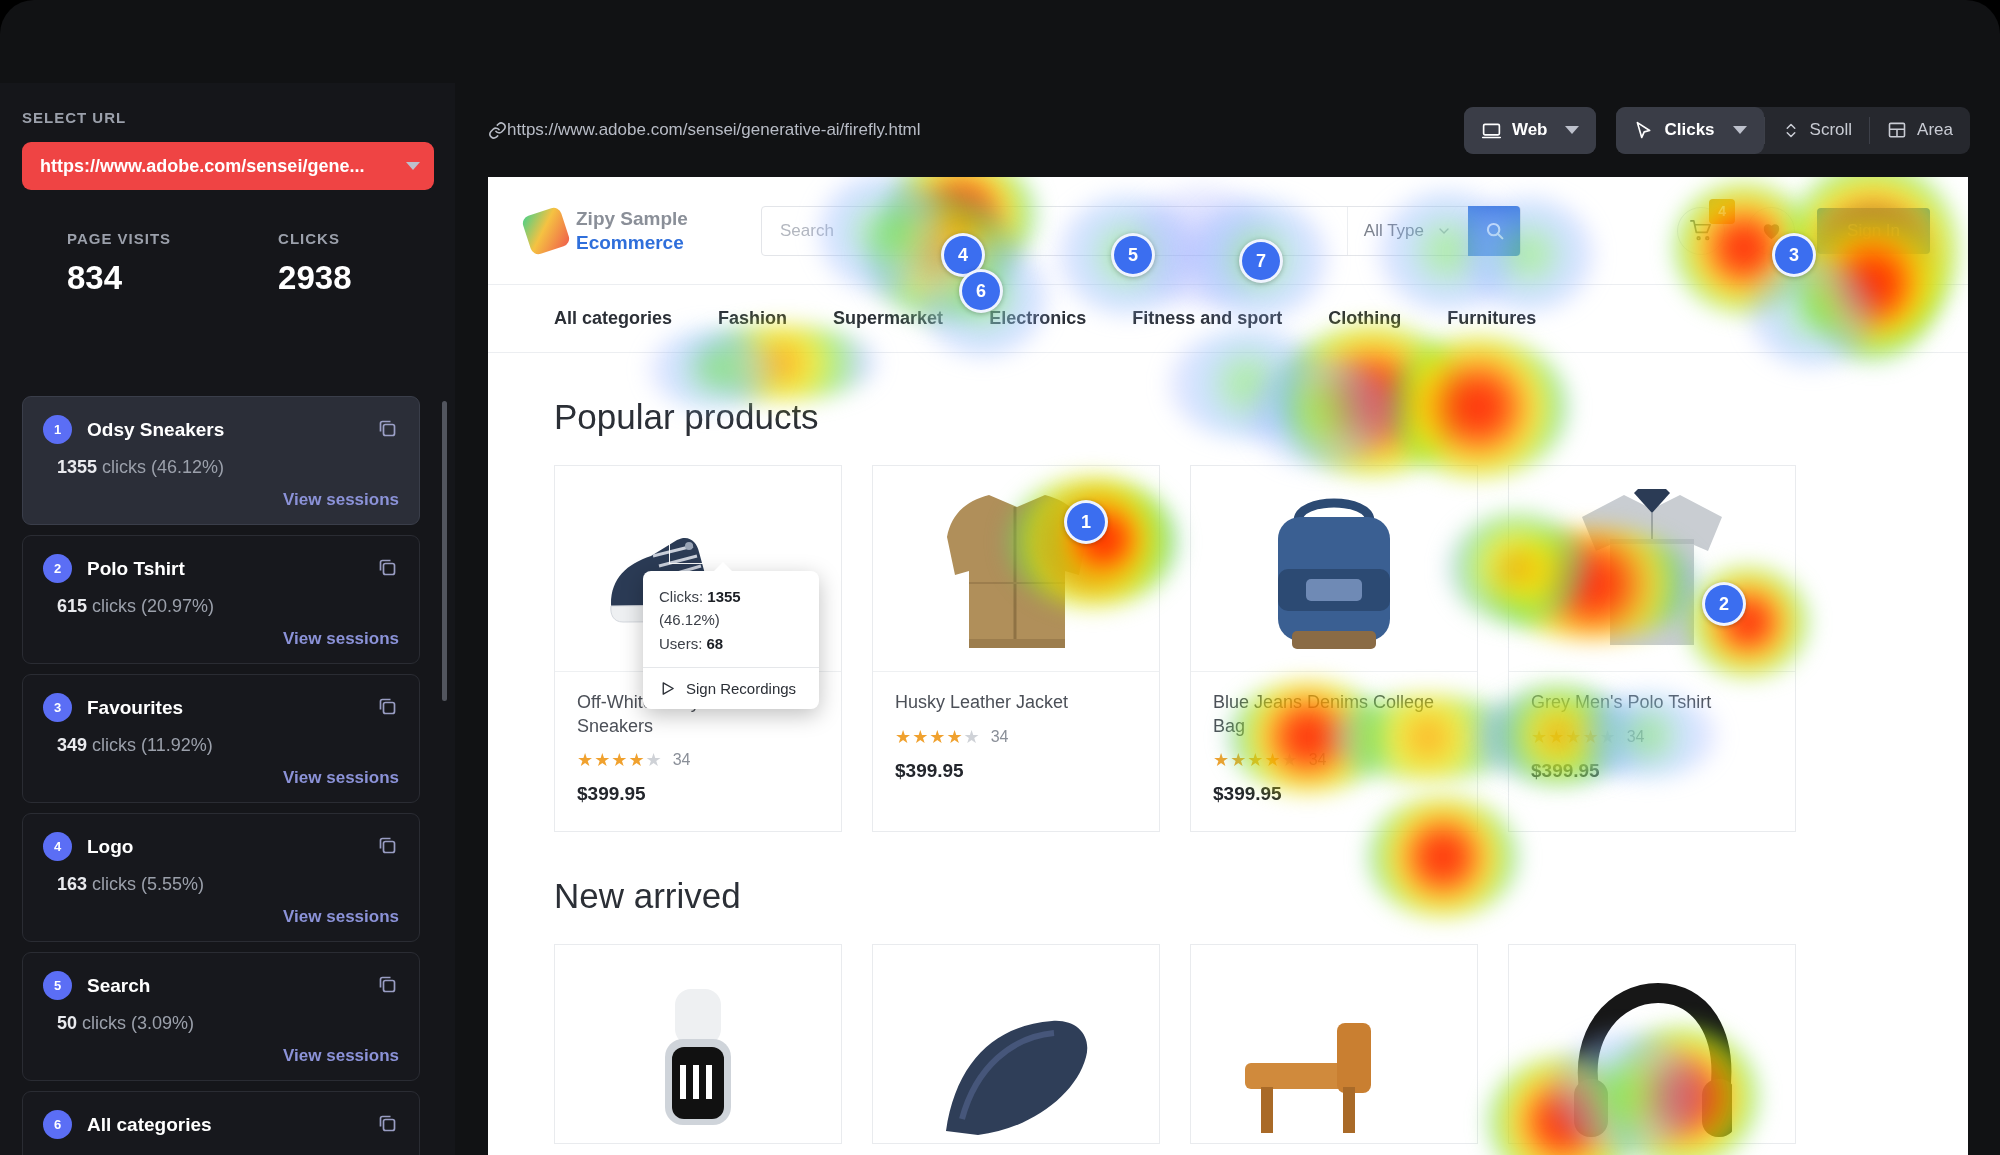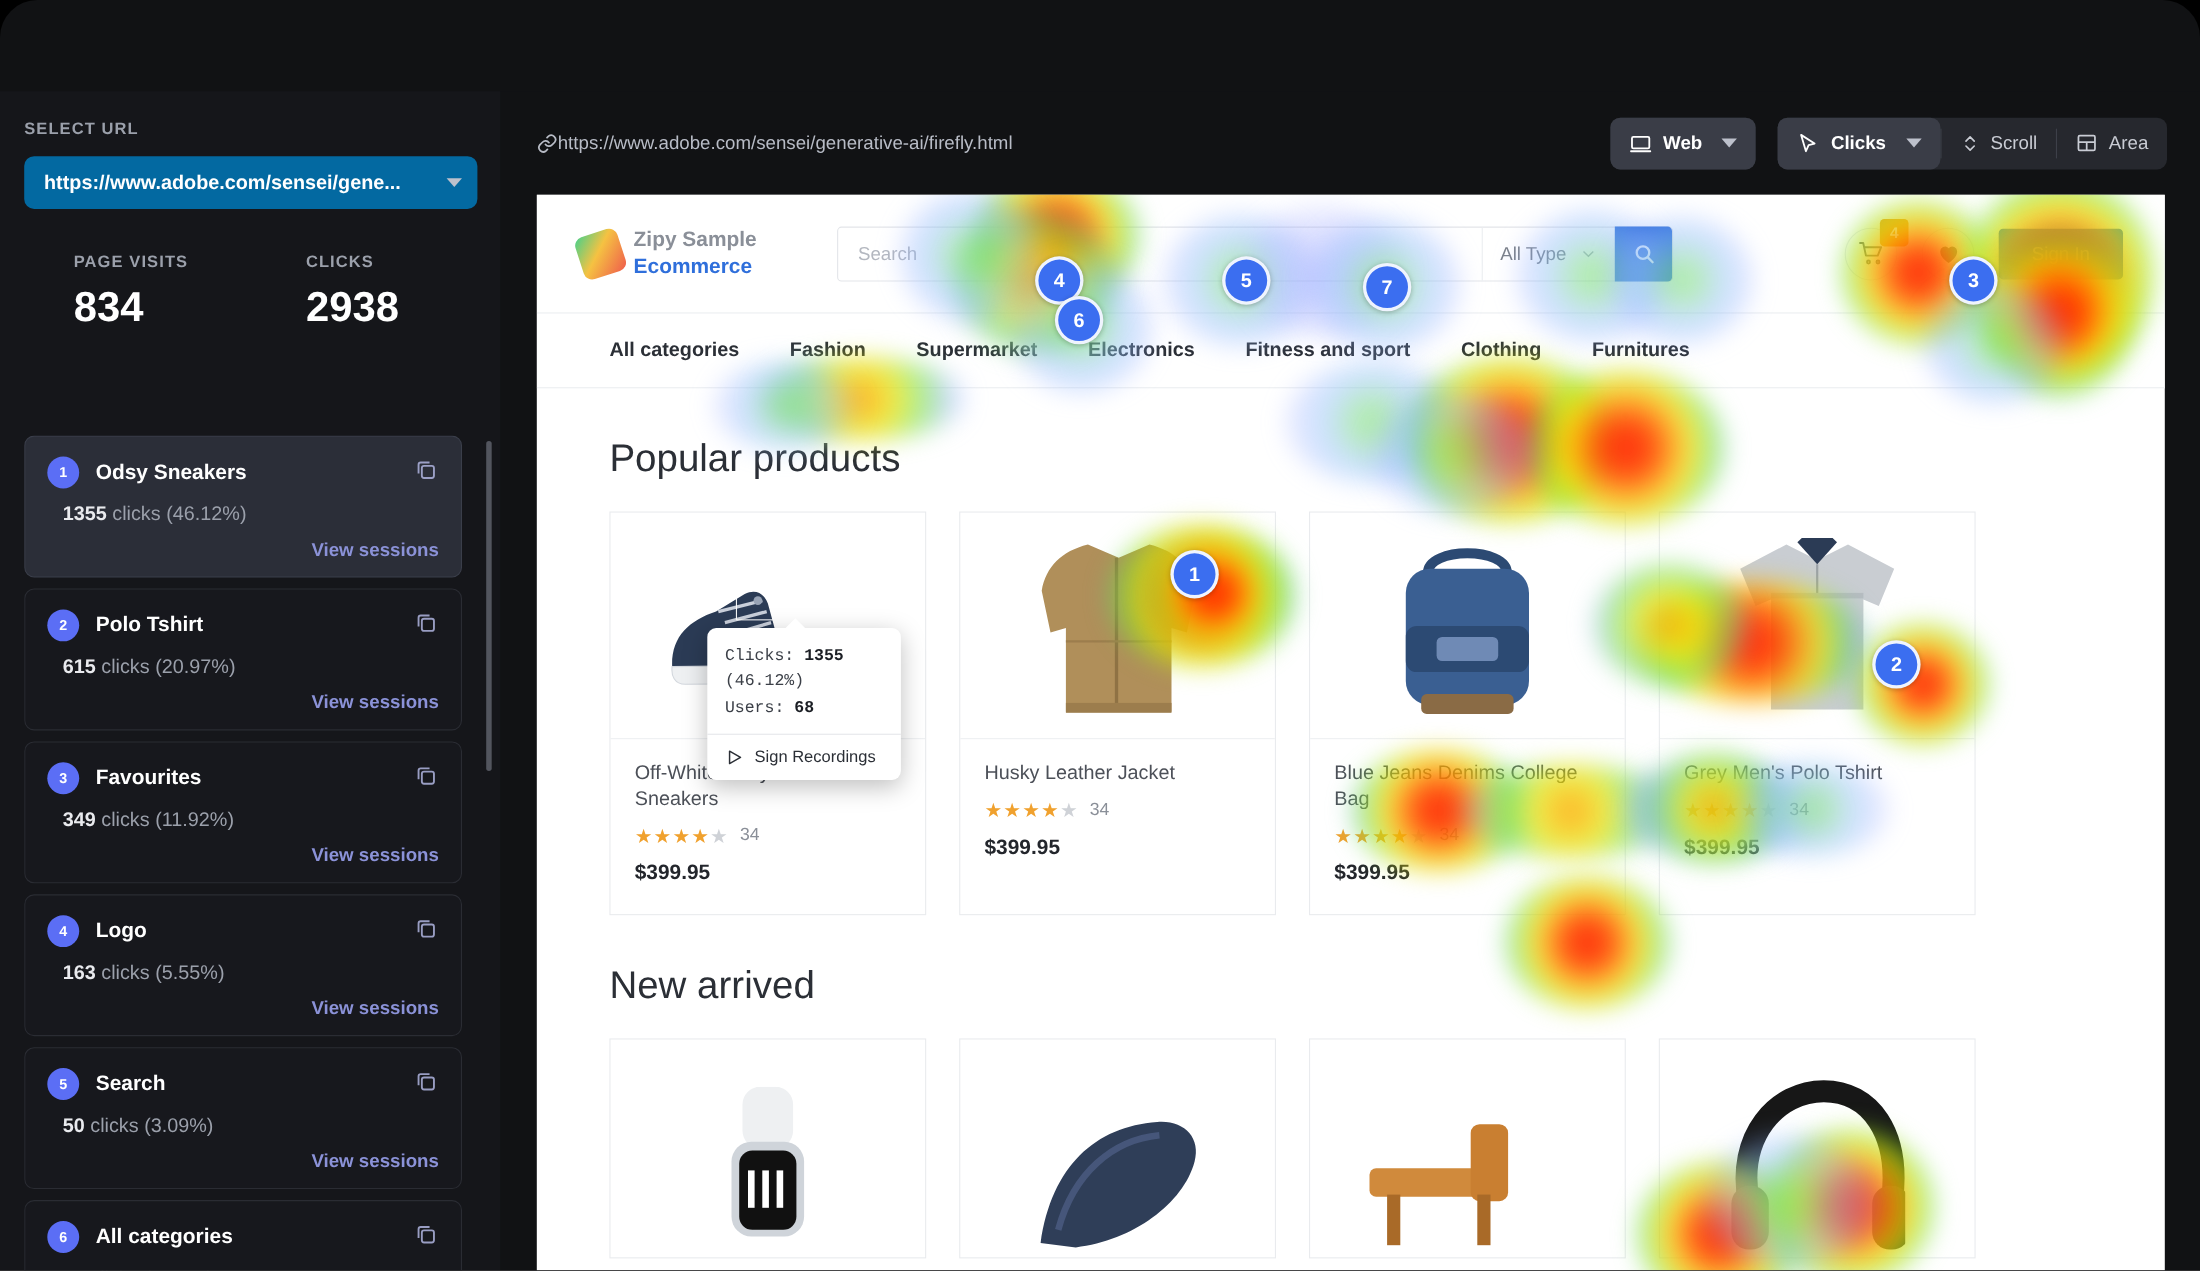--- a/index.html
+++ b/index.html
@@ -54,21 +54,21 @@
     padding: 26px 22px 0 22px;
     overflow: hidden;
   }
   .side-label {
     font-size: 15px; font-weight: bold; color: #9ba0ab;
     letter-spacing: 1px; text-transform: uppercase;
   }
   #url-select {
     margin-top: 16px;
     height: 48px; width: 412px;
-    background: #0369a1; border-radius: 9px;
+    background: #ef4444; border-radius: 9px;
     display: flex; align-items: center;
     padding: 0 14px 0 18px;
     cursor: pointer;
   }
   #url-select-value {
     flex: 1; color: #fff; font-size: 18px; font-weight: bold;
     white-space: nowrap; overflow: hidden; text-overflow: ellipsis;
   }
   .caret-down {
     width: 0; height: 0;
@@ -79,21 +79,21 @@
   }
 
   #stats { display: flex; margin-top: 40px; }
   .stat { margin-right: 62px; margin-left: 45px; }
   .stat-label {
     font-size: 15px; font-weight: bold; color: #9ba0ab;
     letter-spacing: 1px; text-transform: uppercase;
   }
   .stat-value {
     margin-top: 12px;
-    font-size: 38px; font-weight: bold; color: #fff;
+    font-size: 33px; font-weight: bold; color: #fff;
   }
 
   
   #element-list {
     position: absolute;
     left: 22px; top: 313px;
     width: 412px; height: 760px;
     overflow: hidden;
   }
   .el-card {
@@ -330,21 +330,21 @@
     pointer-events: auto; z-index: 40;
   }
   #tooltip:before {
     content: ""; position: absolute;
     left: 70px; top: -9px;
     border-left: 10px solid transparent;
     border-right: 10px solid transparent;
     border-bottom: 10px solid #fff;
   }
   .tt-rows { padding: 14px 16px 12px 16px; }
-  .tt-row { font-size: 15px; color: #3c4048; line-height: 1.55; font-family: Liberation Mono, monospace; }
+  .tt-row { font-size: 15px; color: #3c4048; line-height: 1.55; }
   .tt-row b { color: #1b1e24; }
   .tt-div { height: 1px; background: #e5e7ea; }
   .tt-action {
     display: flex; align-items: center; gap: 10px;
     padding: 12px 16px; font-size: 15px; color: #2b2f36;
     cursor: pointer;
   }
 </style>
 </head>
 <body>

